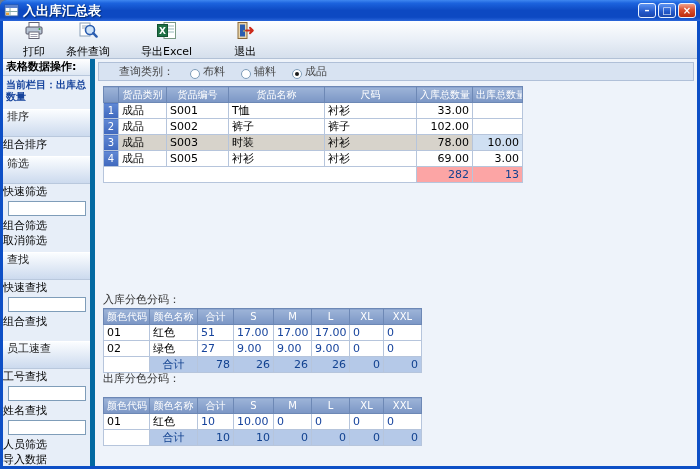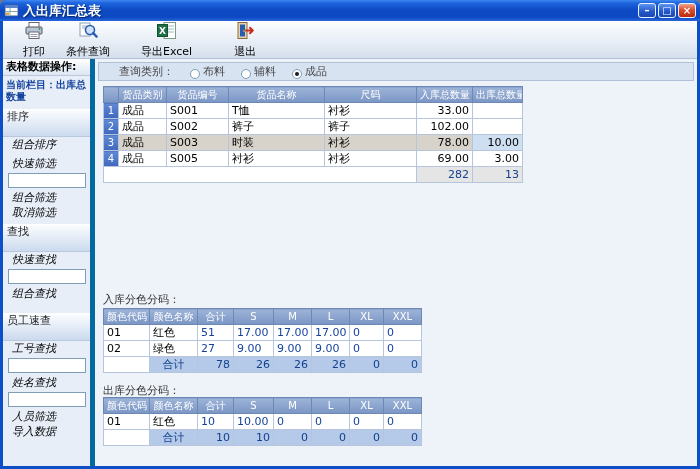--- a/index.html
+++ b/index.html
@@ -35,21 +35,21 @@
 
   
   .sidebar{width:92px;flex:0 0 92px;background:#e7eef8;border-right:5px solid #0369a1;display:flex;flex-direction:column;overflow:hidden;}
   .sb-title{height:17px;line-height:16px;padding-left:3px;font-weight:bold;font-size:11px;
     background:linear-gradient(180deg,#ffffff,#dde7f3);border-bottom:1px solid #b9c8dd;white-space:nowrap;}
   .sb-current{padding:3px 3px 2px 3px;color:#16439c;font-weight:bold;font-size:10px;line-height:12px;}
   .sb-sec{margin-top:4px;}
   .sb-sec.employee{margin-top:12px;}
   .sb-sec-h{height:28px;line-height:14px;padding-left:4px;color:#222;
     background:linear-gradient(180deg,#fbfdff,#ccdaee);border-top:1px solid #fff;border-bottom:1px solid #b9c8dd;}
-  .sb-item{height:15px;line-height:15px;padding-left:9px;cursor:pointer;white-space:nowrap;font-style:italic;}
+  .sb-item{height:15px;line-height:15px;cursor:pointer;white-space:nowrap;}
   .sb-input{display:block;width:78px;height:15px;margin:2px auto;border:1px solid #7f9db9;background:#fff;font-size:10px;padding:0 2px;font-family:inherit;}
   .cbrow{display:flex;align-items:center;height:15px;padding-left:9px;gap:3px;}
   .checkbox{width:11px;height:11px;background:#fff;border:1px solid #1c3f94;display:inline-flex;align-items:center;justify-content:center;
     font-size:9px;color:#1c3f94;font-weight:bold;cursor:pointer;}
   .checkbox.checked::after{content:"✓";}
 
   
   .main{flex:1;position:relative;background:#eef3fa;overflow:hidden;}
 
   .querybar{position:absolute;top:3px;left:3px;right:3px;height:19px;background:#d8e3f2;border:1px solid #b0c0d8;
@@ -61,29 +61,29 @@
   table.grid{border-collapse:collapse;table-layout:fixed;background:#fff;position:absolute;}
   table.grid th,table.grid td{border:1px solid #b6c5dc;height:16px;overflow:hidden;white-space:nowrap;padding:0 3px;font-weight:normal;}
   table.grid th{background:linear-gradient(180deg,#9db4d8 0%,#7b96c5 100%);border-color:#6d88b5;color:#fff;text-align:center;font-size:10px;}
   td.rownum{background:linear-gradient(180deg,#6189d4,#3f68be);border-color:#3a5da9;color:#fff;text-align:center;padding:0;font-size:10px;}
   td.txt{text-align:left;}
   td.num{text-align:right;}
   td.bnum{text-align:left;color:#16439c;}
   td.ctr{text-align:center;}
   tr.sel td.txt,tr.sel td.num{background:#d7d3cb;}
   tr.sel td.active{background:#cfdff2;}
-  td.total{background:#e5e5e5;color:#11418f;text-align:right;}
+  td.total{background:#fca5a5;color:#11418f;text-align:right;}
   td.blank{border:none;background:transparent;}
   td.subtotal{background:#b5c9e8;color:#11418f;}
 
   .main-grid{top:27px;left:8px;width:419px;}
   .area-label{position:absolute;left:8px;color:#333;white-space:nowrap;}
   .in-label{top:233px;}
   .in-grid{top:249px;left:8px;width:318px;}
-  .out-label{top:324px;}
+  .out-label{top:312px;}
   .out-grid{top:338px;left:8px;width:318px;}
 </style>
 </head>
 <body>
 
 <div class="window">
 
   <div class="titlebar">
     <span class="title-icon">
       <svg width="15" height="15" viewBox="0 0 15 15">
@@ -168,20 +168,21 @@
       <div class="sidebar">
         <div class="sb-title">表格数据操作:</div>
         <div class="sb-current">当前栏目：出库总数量</div>
 
         <div class="sb-sec">
           <div class="sb-sec-h">排序</div>
           <div class="sb-item">组合排序</div>
         </div>
 
         <div class="sb-sec">
+          <div class="sb-sec-h">筛选</div>
           <div class="sb-item">快速筛选</div>
           <input class="sb-input" type="text" style="">
           <div class="sb-item">组合筛选</div>
           <div class="sb-item">取消筛选</div>
         </div>
 
         <div class="sb-sec">
           <div class="sb-sec-h">查找</div>
           <div class="sb-item">快速查找</div>
           <input class="sb-input" type="text" style="">

